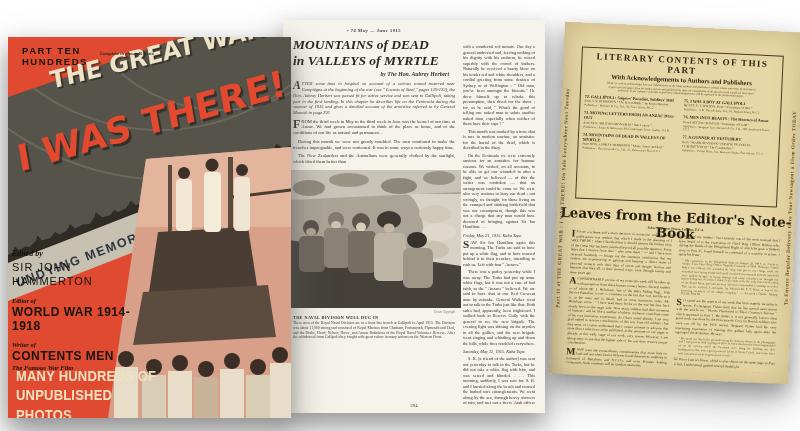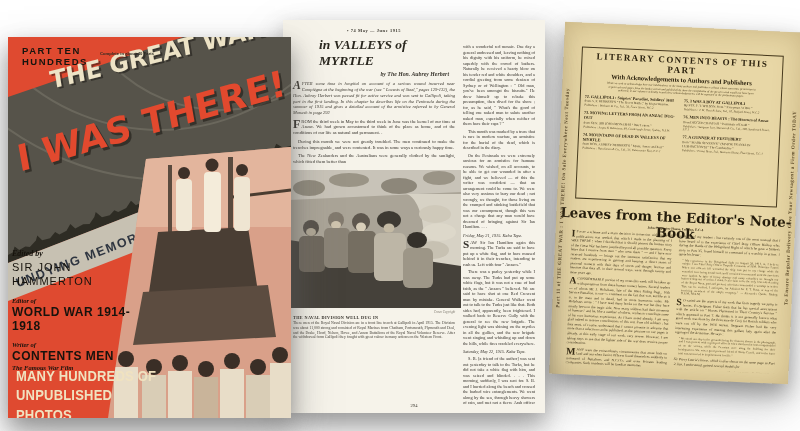--- a/index.html
+++ b/index.html
@@ -42,21 +42,21 @@
   .edited .e-film{font-style:italic;font-size:6.5px;font-weight:800;margin-top:1px;}
   .cover-footer{position:absolute;left:8px;top:330px;width:150px;font-family:"Liberation Sans",sans-serif;
          font-weight:900;font-size:13px;line-height:1.3;color:#f0e2c0;transform:scaleY(1.15);
          transform-origin:0 0;letter-spacing:.2px;}
   
   #article{left:283px;top:20px;width:262px;height:393px;background:#f6f3ea;z-index:2;
          box-shadow:0 10px 22px rgba(70,70,70,.45), 0 22px 45px rgba(130,130,130,.3);}
   .art-left{position:absolute;left:10px;top:8px;width:162px;}
   .issue-line{text-align:center;font-size:4.4px;font-weight:700;letter-spacing:.6px;color:#3a362e;margin-bottom:4px;}
   .art-title{font-style:italic;font-weight:700;font-size:13.5px;color:#2b2820;line-height:1.15;}
-  .art-title.l2{margin-left:26px;}
+  .art-title.l2{}
   .art-byline{text-align:right;font-weight:700;font-style:italic;font-size:5.8px;color:#3a362e;margin:3px 6px 4px 0;}
   .art-intro{font-style:italic;font-size:4.5px;line-height:1.3;text-align:justify;color:#3a362e;}
   .art-p{font-size:4.6px;line-height:1.28;text-align:justify;color:#34302a;margin-top:2.5px;text-indent:5px;}
   .dropcap::first-letter{font-size:2.6em;float:left;line-height:.85;margin:0 1px 0 0;font-weight:700;text-indent:0;}
   .art-p.dropcap{text-indent:0;}
   .art-photo{margin:5px 0 2px -4px;width:172px;height:138px;background:#b9b4a8;}
   .cap-credit{text-align:right;font-size:3px;color:#7a756a;font-style:italic;margin-top:1px;}
   .cap-title{font-size:4.2px;font-weight:700;letter-spacing:.4px;color:#2e2a24;margin-top:1px;}
   .cap-text{font-size:3.8px;line-height:1.3;text-align:justify;color:#413d35;margin-top:1px;}
   .art-right{position:absolute;left:180px;top:24px;width:72px;height:362px;overflow:hidden;}
@@ -159,20 +159,21 @@
     <div class="e-work">CONTENTS MEN</div>
     <div class="e-film">The Famous War Film</div>
   </div>
 
   <div class="cover-footer">MANY HUNDREDS OF UNPUBLISHED PHOTOS</div>
 </div>
 
 <div id="article" class="panel">
   <div class="art-left">
     <div class="issue-line">• 74   May — June 1915</div>
+    <div class="art-title">MOUNTAINS of DEAD</div>
     <div class="art-title l2">in VALLEYS of MYRTLE</div>
     <div class="art-byline">by The Hon. Aubrey Herbert</div>
     <div class="art-intro dropcap">AFTER some time in hospital on account of a serious wound incurred near Compiègne at the beginning of the war (see " Locusts of Steel," pages 129-132), the Hon. Aubrey Herbert was passed fit for active service and was sent to Gallipoli, taking part in the first landing. In this chapter he describes life on the Peninsula during the summer of 1915 and gives a detailed account of the armistice referred to by General Monash in page 292</div>
     <div class="art-p dropcap">FROM the third week in May to the third week in June was the kernel of our time at Anzac. We had grown accustomed to think of the place as home, and of the conditions of our life as natural and permanent. .</div>
     <div class="art-p">During this month we were not greatly troubled. The men continued to make the trenches impregnable, and were contented. It was in some ways a curiously happy time.</div>
     <div class="art-p">The New Zealanders and the Australians were generally clothed by the sunlight, which fitted them better than</div>
     <div class="art-photo">
       <svg width="172" height="138" viewBox="0 0 172 138" preserveAspectRatio="none">
         <rect width="172" height="138" fill="#c8c3b8"></rect>
         <ellipse cx="20" cy="18" rx="16" ry="8" fill="#908a7c"></ellipse>

